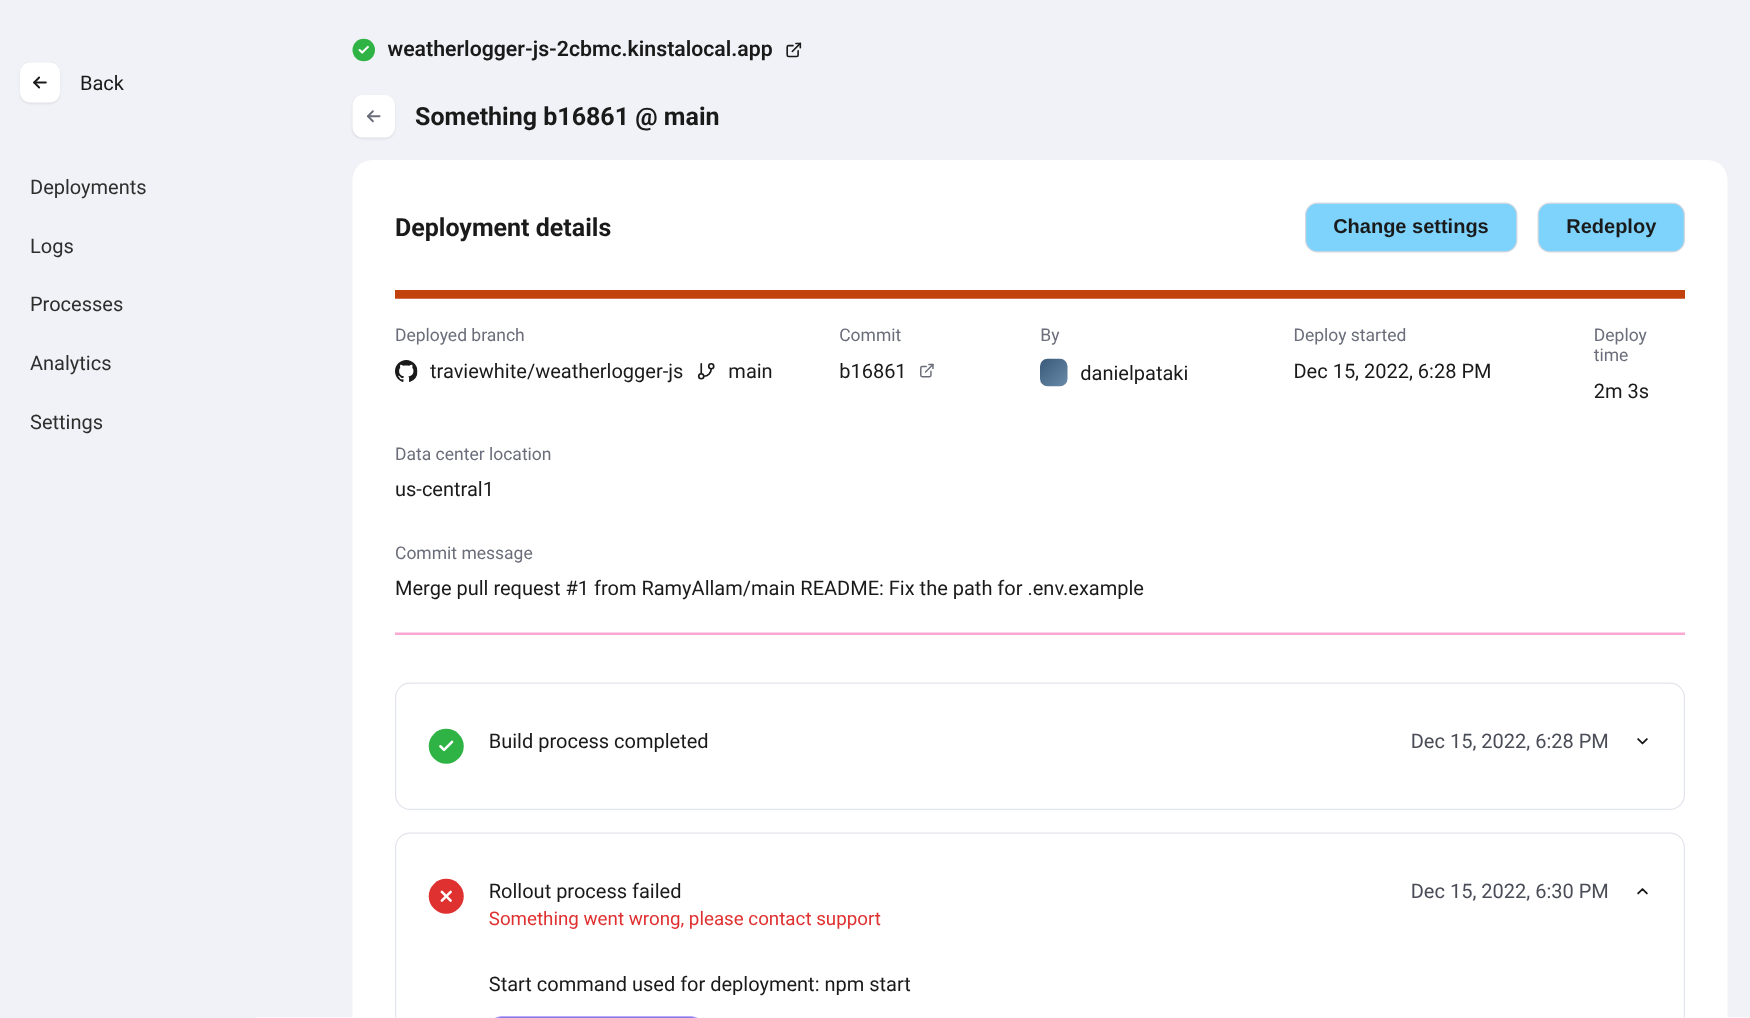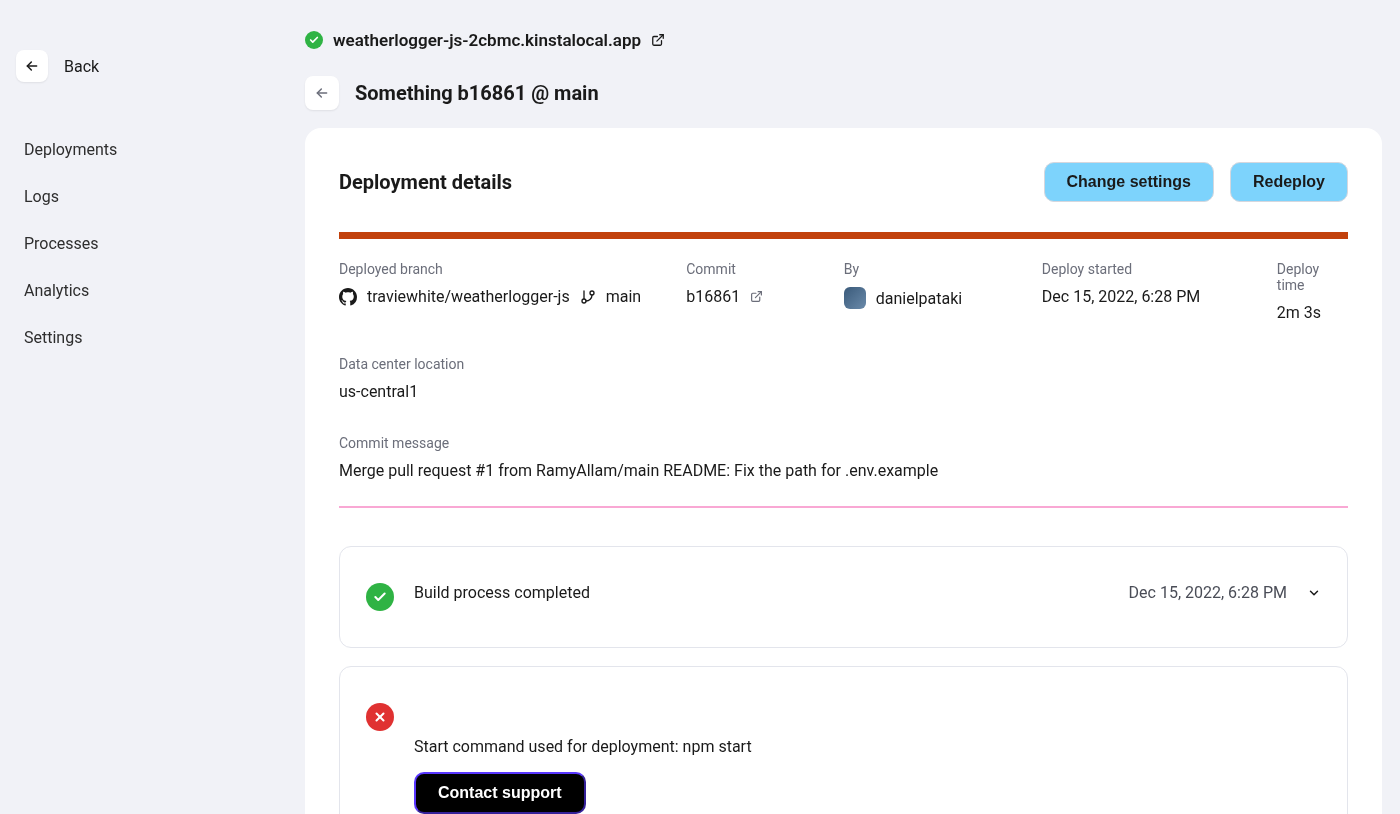--- a/index.html
+++ b/index.html
@@ -7,21 +7,21 @@
   font-family: -apple-system, BlinkMacSystemFont, "Segoe UI", Roboto, Helvetica, Arial, sans-serif;
   background: #f1f2f7;
   color: #1a1a1a;
   font-size: 15px;
   width: 1400px;
   height: 814px;
   overflow: hidden;
 }
 .layout { display: flex; height: 100%; }
 .sidebar {
-  width: 305px;
+  width: 282px;
   padding: 50px 24px 0 16px;
   flex-shrink: 0;
 }
 .back-row {
   display: flex; align-items: center; gap: 16px;
   margin-bottom: 58px;
 }
 .back-btn {
   width: 32px; height: 32px; background: #fff; border-radius: 8px;
   display: flex; align-items: center; justify-content: center;
@@ -248,20 +248,32 @@
         </div>
 
         <div class="step">
           <div class="step-icon fail">
             <svg viewBox="0 0 24 24" fill="none" stroke="#fff" stroke-width="3.5" stroke-linecap="round" stroke-linejoin="round">
                 <line x1="18" y1="6" x2="6" y2="18"></line>
                 <line x1="6" y1="6" x2="18" y2="18"></line>
               </svg>
           </div>
           <div class="step-body">
+            <div class="step-header">
+              <div>
+                <div class="step-title">Rollout process failed</div>
+                <div class="step-sub">Something went wrong, please contact support</div>
+              </div>
+              <div class="step-meta">
+                <span>Dec 15, 2022, 6:30 PM</span>
+                <svg class="chev" viewBox="0 0 24 24" fill="none" stroke="currentColor" stroke-width="2.5" stroke-linecap="round" stroke-linejoin="round">
+                    <polyline points="18 15 12 9 6 15"></polyline>
+                  </svg>
+              </div>
+            </div>
             <div class="step-detail">Start command used for deployment: npm start</div>
             <div class="step-actions">
               <button class="btn-primary">Contact support</button>
             </div>
           </div>
         </div>
       </div>
 
     </div>
   </main>

